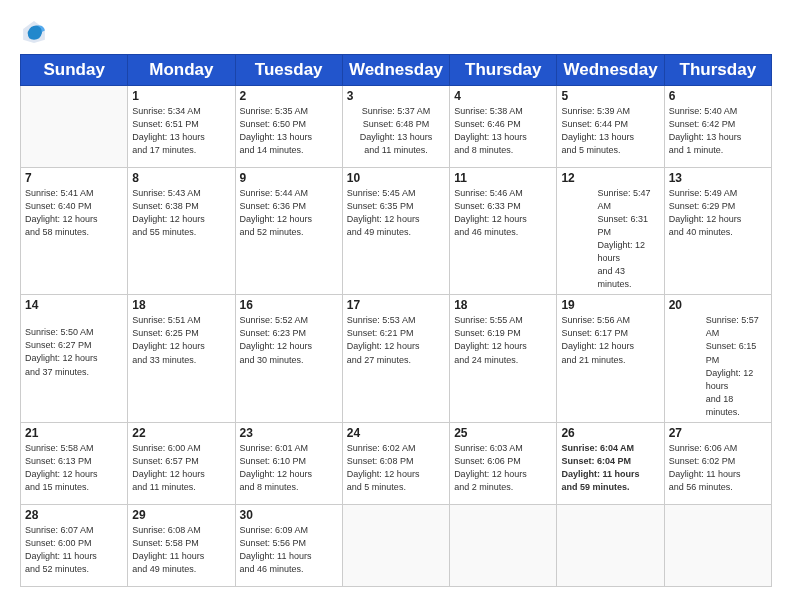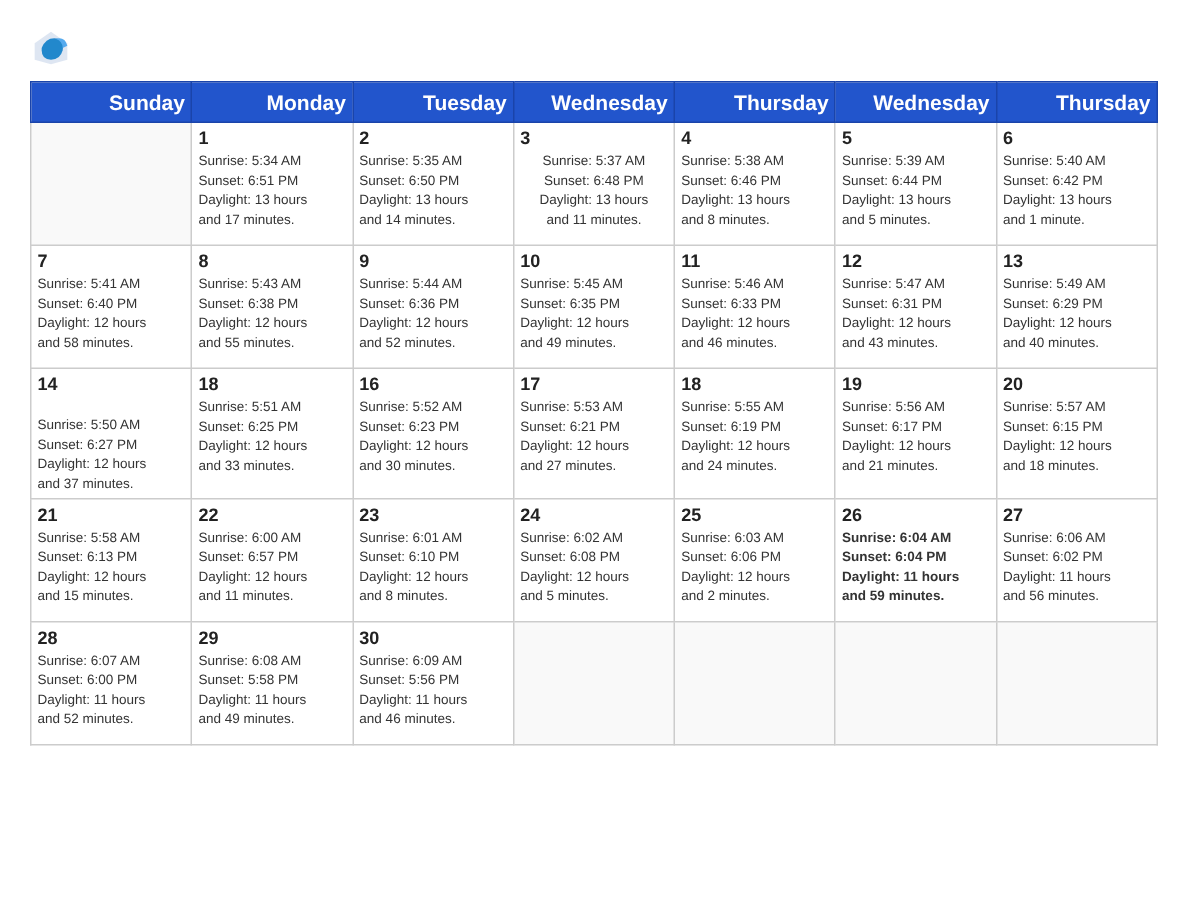--- a/index.html
+++ b/index.html
@@ -53,24 +53,24 @@
       color: #555;
     }
     .calendar {
       width: 100%;
       border-collapse: collapse;
       table-layout: fixed;
     }
     .calendar th {
       background: #2255cc;
       color: #fff;
-      font-size: 14px;
+      font-size: 17px;
       font-weight: bold;
       padding: 5px 4px;
-      text-align: right;
+      text-align: center;
       border: 1px solid #1a44aa;
     }
     .calendar td {
       border: 1px solid #ccc;
       vertical-align: top;
       padding: 3px 4px;
       font-size: 9.5px;
       color: #333;
       height: 82px;
       background: #fff;
@@ -201,21 +201,21 @@
           </td>
           <td>
             <div class="day-number">11</div>
             <div class="day-info" style="white-space: pre-line;">Sunrise: 5:46 AM
 Sunset: 6:33 PM
 Daylight: 12 hours
 and 46 minutes.</div>
           </td>
           <td>
             <div class="day-number">12</div>
-            <div class="day-info" style="white-space: pre-line;">Sunrise: 5:47 AM
+            <div class="day-info" style="white-space: pre-line; margin-left: 36px;">Sunrise: 5:47 AM
 Sunset: 6:31 PM
 Daylight: 12 hours
 and 43 minutes.</div>
           </td>
           <td>
             <div class="day-number">13</div>
             <div class="day-info" style="white-space: pre-line;">Sunrise: 5:49 AM
 Sunset: 6:29 PM
 Daylight: 12 hours
 and 40 minutes.</div>
@@ -259,21 +259,21 @@
           </td>
           <td>
             <div class="day-number">19</div>
             <div class="day-info" style="white-space: pre-line;">Sunrise: 5:56 AM
 Sunset: 6:17 PM
 Daylight: 12 hours
 and 21 minutes.</div>
           </td>
           <td>
             <div class="day-number">20</div>
-            <div class="day-info" style="white-space: pre-line;">Sunrise: 5:57 AM
+            <div class="day-info" style="white-space: pre-line; margin-left: 37px;">Sunrise: 5:57 AM
 Sunset: 6:15 PM
 Daylight: 12 hours
 and 18 minutes.</div>
           </td>
         </tr>
         <tr>
           <td>
             <div class="day-number">21</div>
             <div class="day-info" style="white-space: pre-line;">Sunrise: 5:58 AM
 Sunset: 6:13 PM

